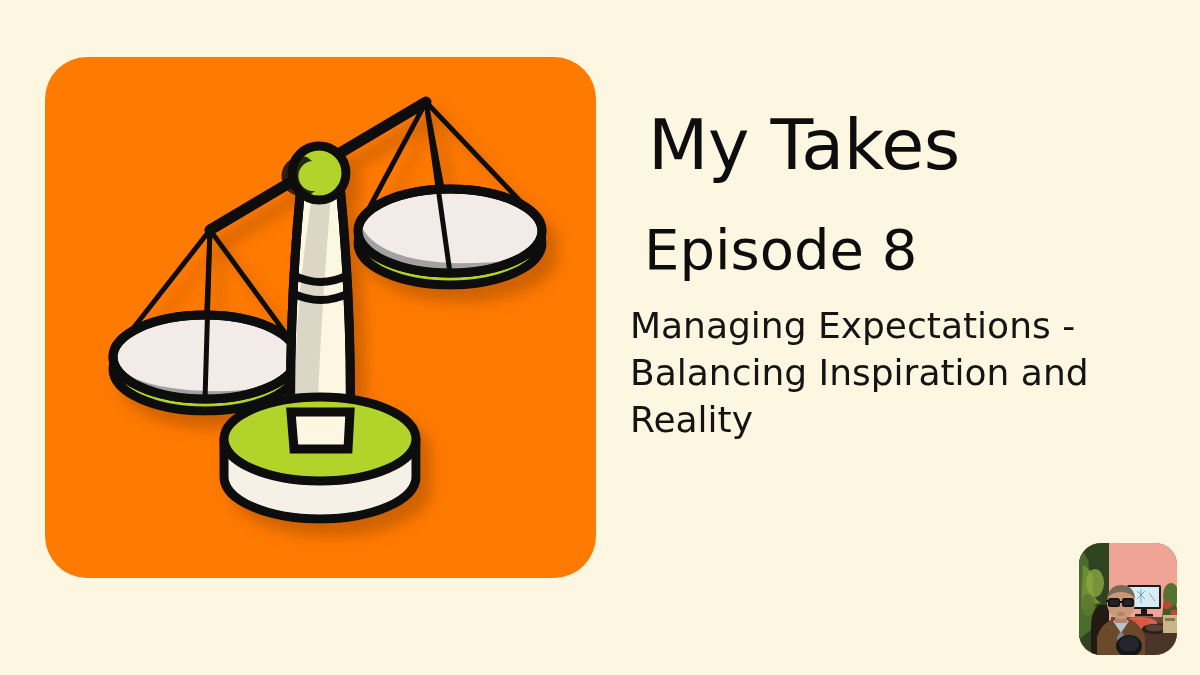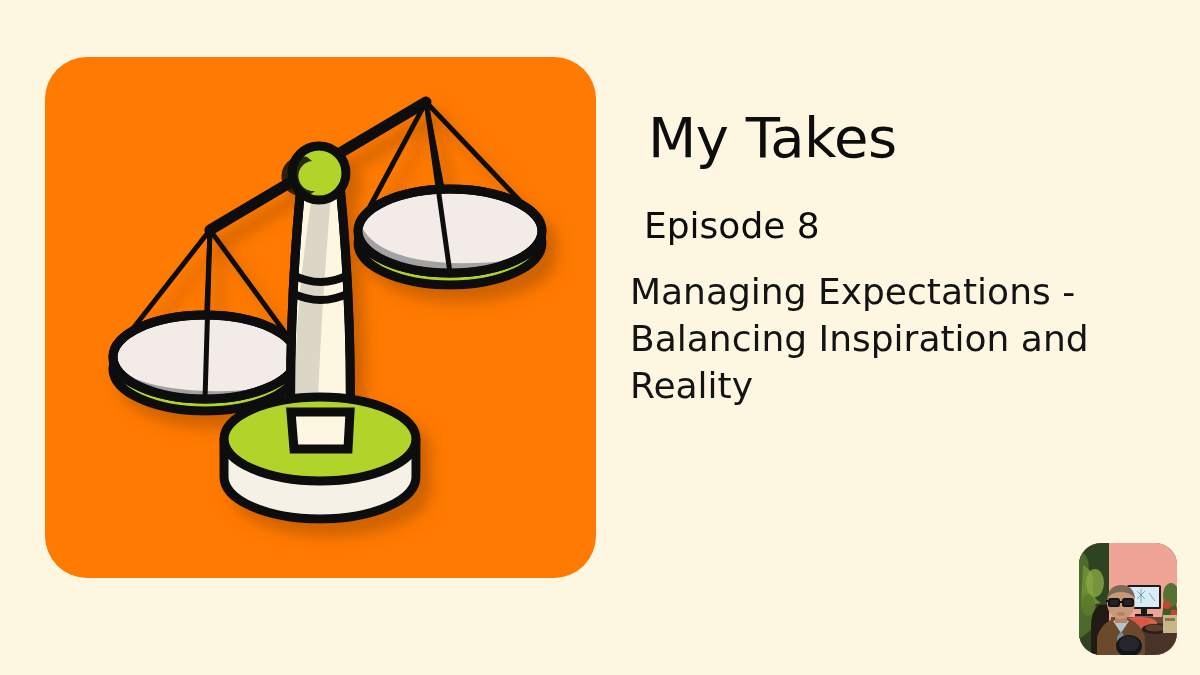--- a/index.html
+++ b/index.html
@@ -38,31 +38,31 @@
 
   
   #text-block {
     position: absolute;
     left: 628px;
     top: 110px;
     width: 560px;
   }
   #show-title {
     font-family: "DejaVu Sans", "Liberation Sans", sans-serif;
-    font-size: 56px;
+    font-size: 70px;
     line-height: 1.0;
     font-weight: 400;
     color: #0d0d0d;
     letter-spacing: -0.5px;
     margin: 0 0 0 20px;
     white-space: nowrap;
   }
   #episode-label {
     font-family: "DejaVu Sans", "Liberation Sans", sans-serif;
-    font-size: 36px;
+    font-size: 56px;
     line-height: 1.0;
     font-weight: 400;
     color: #0d0d0d;
     margin: 42px 0 0 16px;
     white-space: nowrap;
   }
   #episode-subtitle {
     font-family: "DejaVu Sans", "Liberation Sans", sans-serif;
     font-size: 36px;
     line-height: 1.30;

